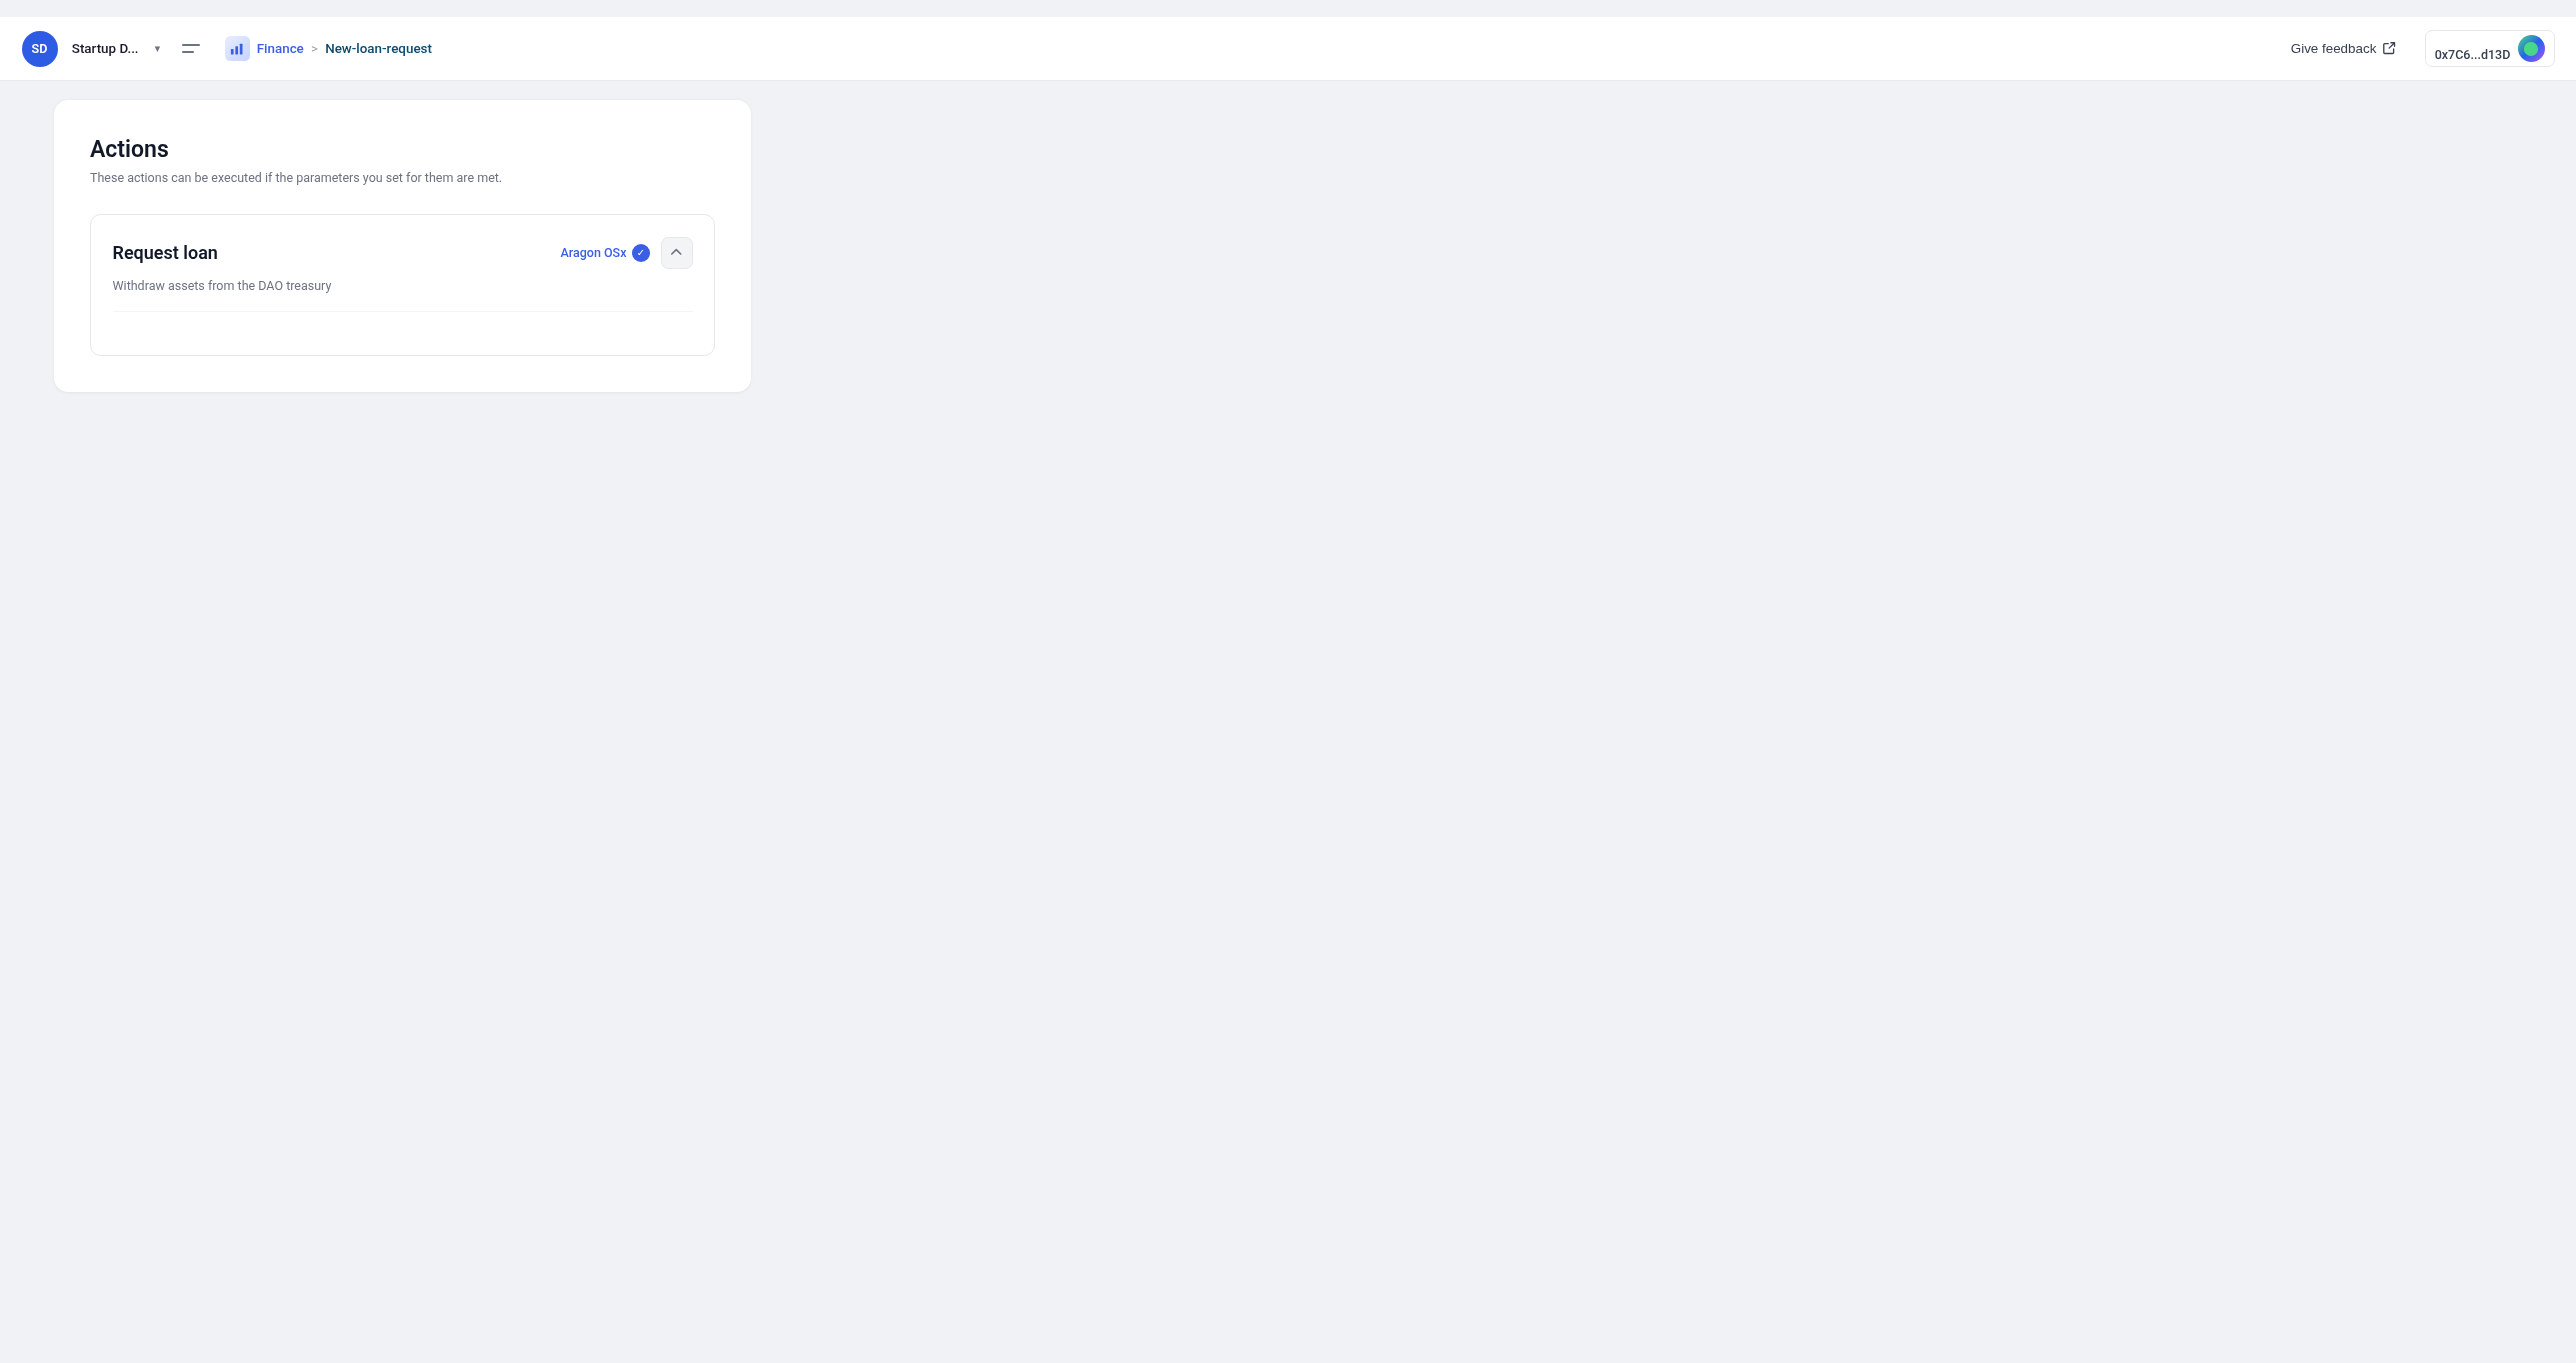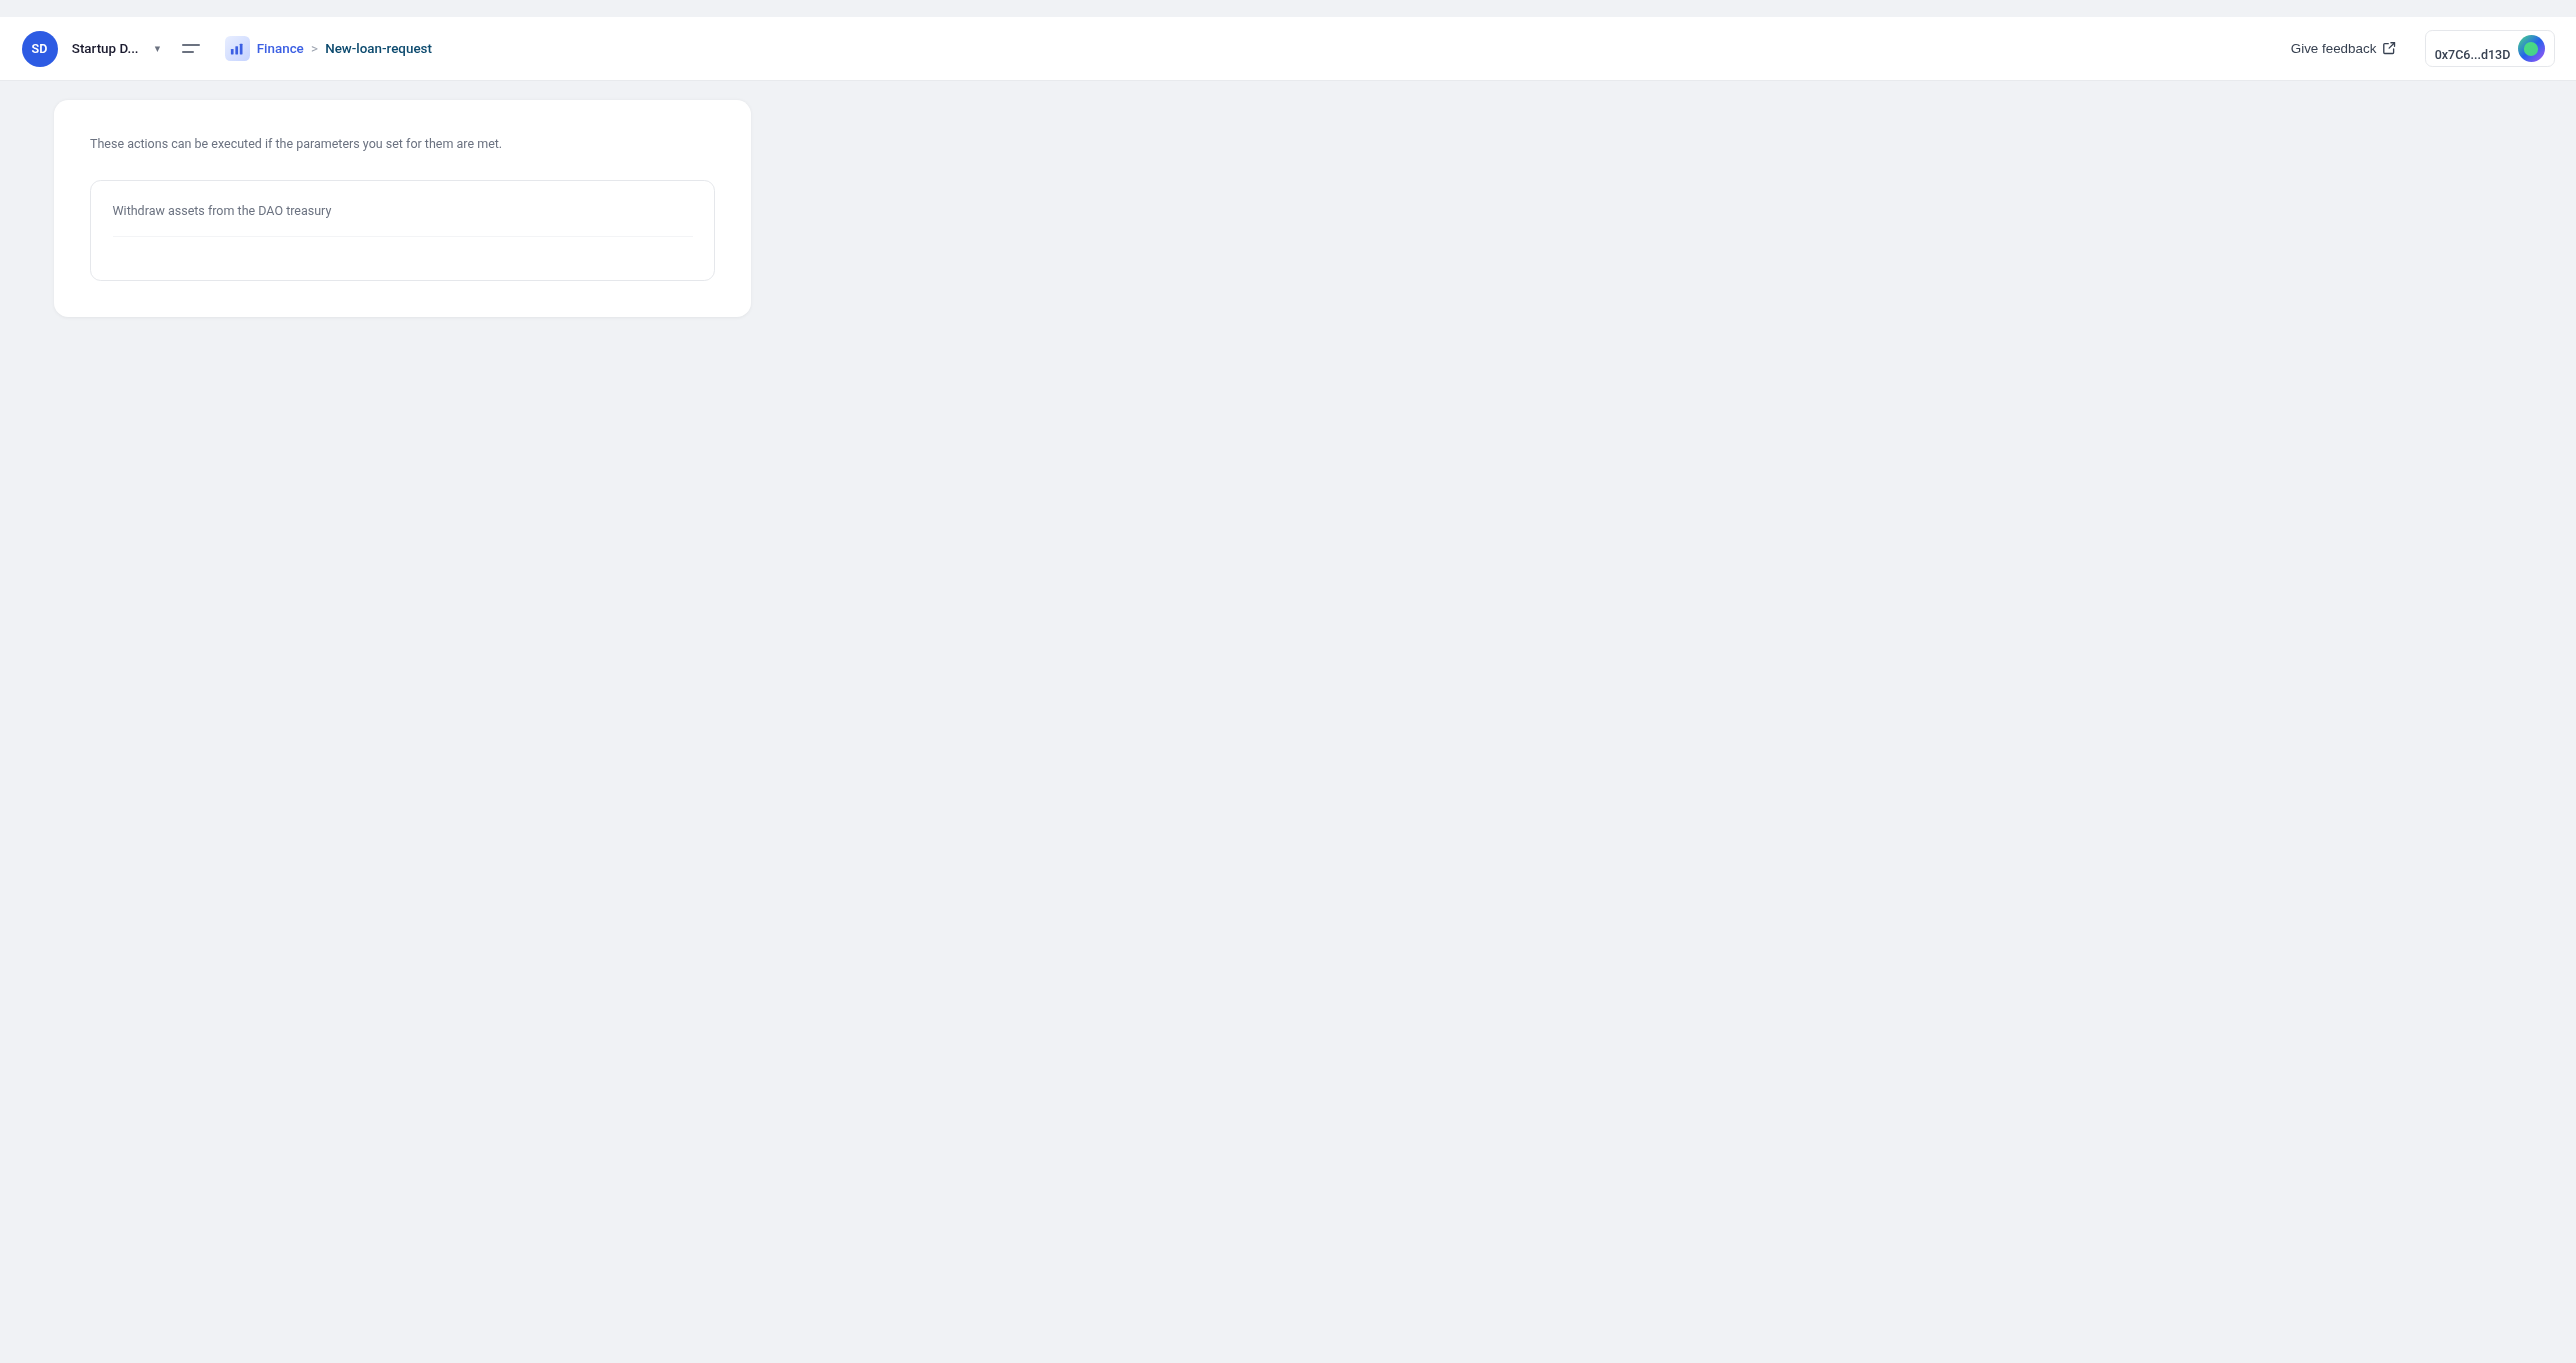--- a/index.html
+++ b/index.html
@@ -349,23 +349,38 @@
             </linearGradient>
           </defs>
         </svg>
       </div>
     </div>
   </div>
 </nav>
 
 <div class="main-content">
   <div class="page-card">
+    <h1 class="actions-title">Actions</h1>
     <p class="actions-subtitle">These actions can be executed if the parameters you set for them are met.</p>
 
     <div class="loan-card">
+      <div class="loan-card-header">
+        <span class="loan-card-title">Request loan</span>
+        <div class="loan-card-header-right">
+          <div class="aragon-badge">
+            <span>Aragon OSx</span>
+            <div class="check-circle">✓</div>
+          </div>
+          <div class="collapse-btn">
+            <svg width="12.5" height="12.5" viewBox="0 0 14 14" fill="none">
+              <path d="M2 9L7 4L12 9" stroke="#6b7280" stroke-width="1.8" stroke-linecap="round" stroke-linejoin="round"></path>
+            </svg>
+          </div>
+        </div>
+      </div>
 
       <p class="loan-card-description">Withdraw assets from the DAO treasury</p>
 
 
 
     </div>
   </div>
 </div>
 
 

